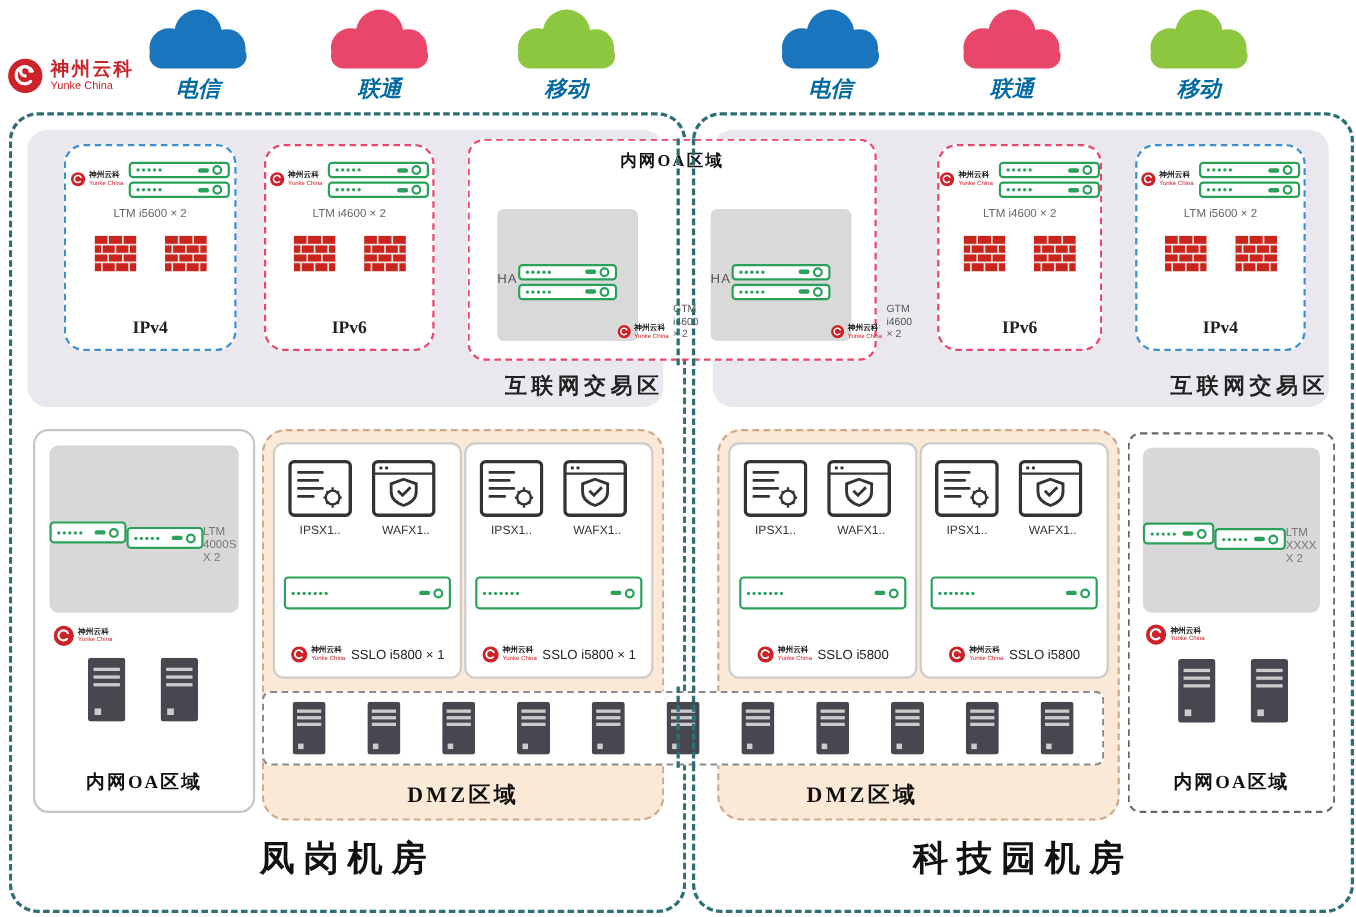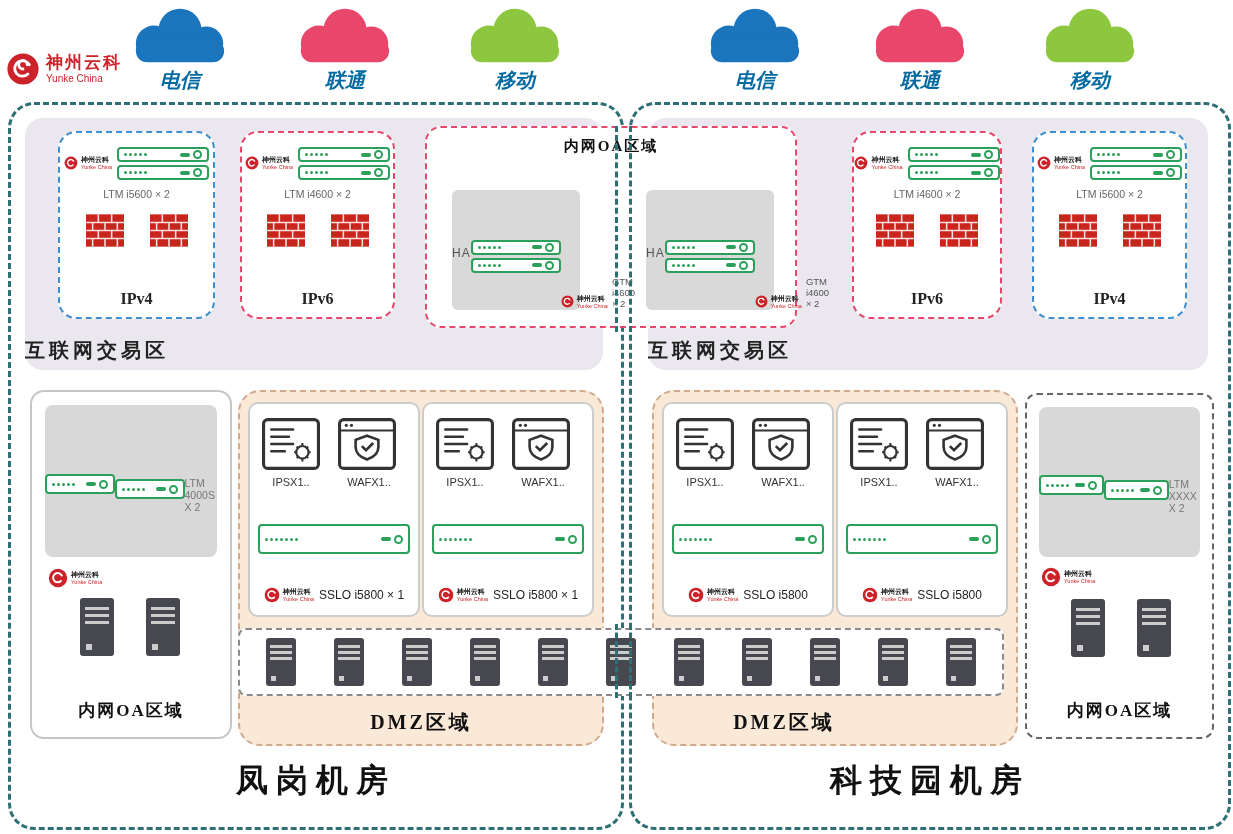--- a/index.html
+++ b/index.html
@@ -5,21 +5,21 @@
   html,body{margin:0;padding:0;background:#fff}
   .canvas{position:relative;width:1233px;height:834px;background:#fff;overflow:hidden;
           font-family:"Liberation Sans",sans-serif;color:#222}
   .abs{position:absolute}
   
   .dc{border:3px dashed #2e6e75;border-radius:26px;background:transparent}
   .dcname{position:absolute;left:0;right:0;bottom:24px;text-align:center;font-size:32px;
           letter-spacing:8px;color:#111;font-family:"Liberation Serif",serif;font-weight:bold}
   
   .gz{background:#eae8ee;border-radius:18px}
-  .zonelabel{position:absolute;left:0;right:0;bottom:6px;text-align:left;font-size:20px;
+  .zonelabel{position:absolute;left:0;right:0;bottom:6px;text-align:right;font-size:20px;
              letter-spacing:4px;color:#222;font-family:"Liberation Serif",serif;font-weight:bold}
   .peach{background:#fbe9d7;border:2px dashed #cfa98b;border-radius:22px}
   .oabox-l{background:#fff;border:2px solid #c6c6c6;border-radius:14px}
   .oabox-r{background:#fff;border:2px dashed #666;border-radius:12px}
   .ipbox{box-sizing:border-box;background:#ffffff;border-radius:18px;display:flex;flex-direction:column;
          align-items:center;padding-top:14px}
   .ipbox.v4{border:2px dashed #3e8fd0}
   .ipbox.v6{border:2px dashed #e8476b}
   .dnsbox{box-sizing:border-box;background:#fff;border:2px dashed #e8476b;border-radius:16px;z-index:20}
   .dnstitle{margin-top:9px;text-align:center;font-size:15px;letter-spacing:2px;color:#111;

